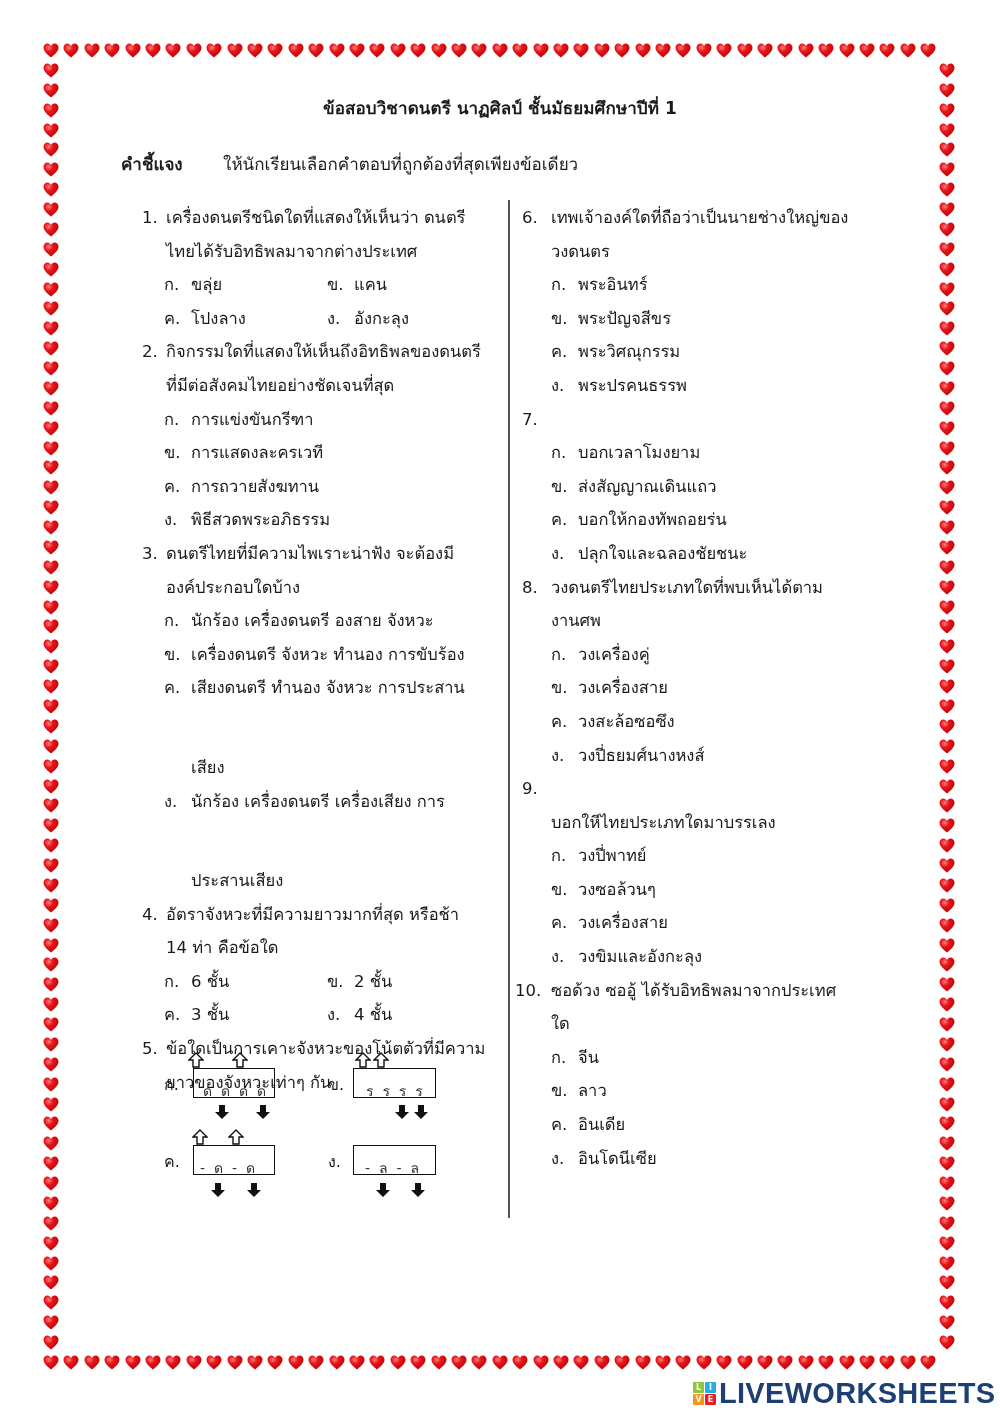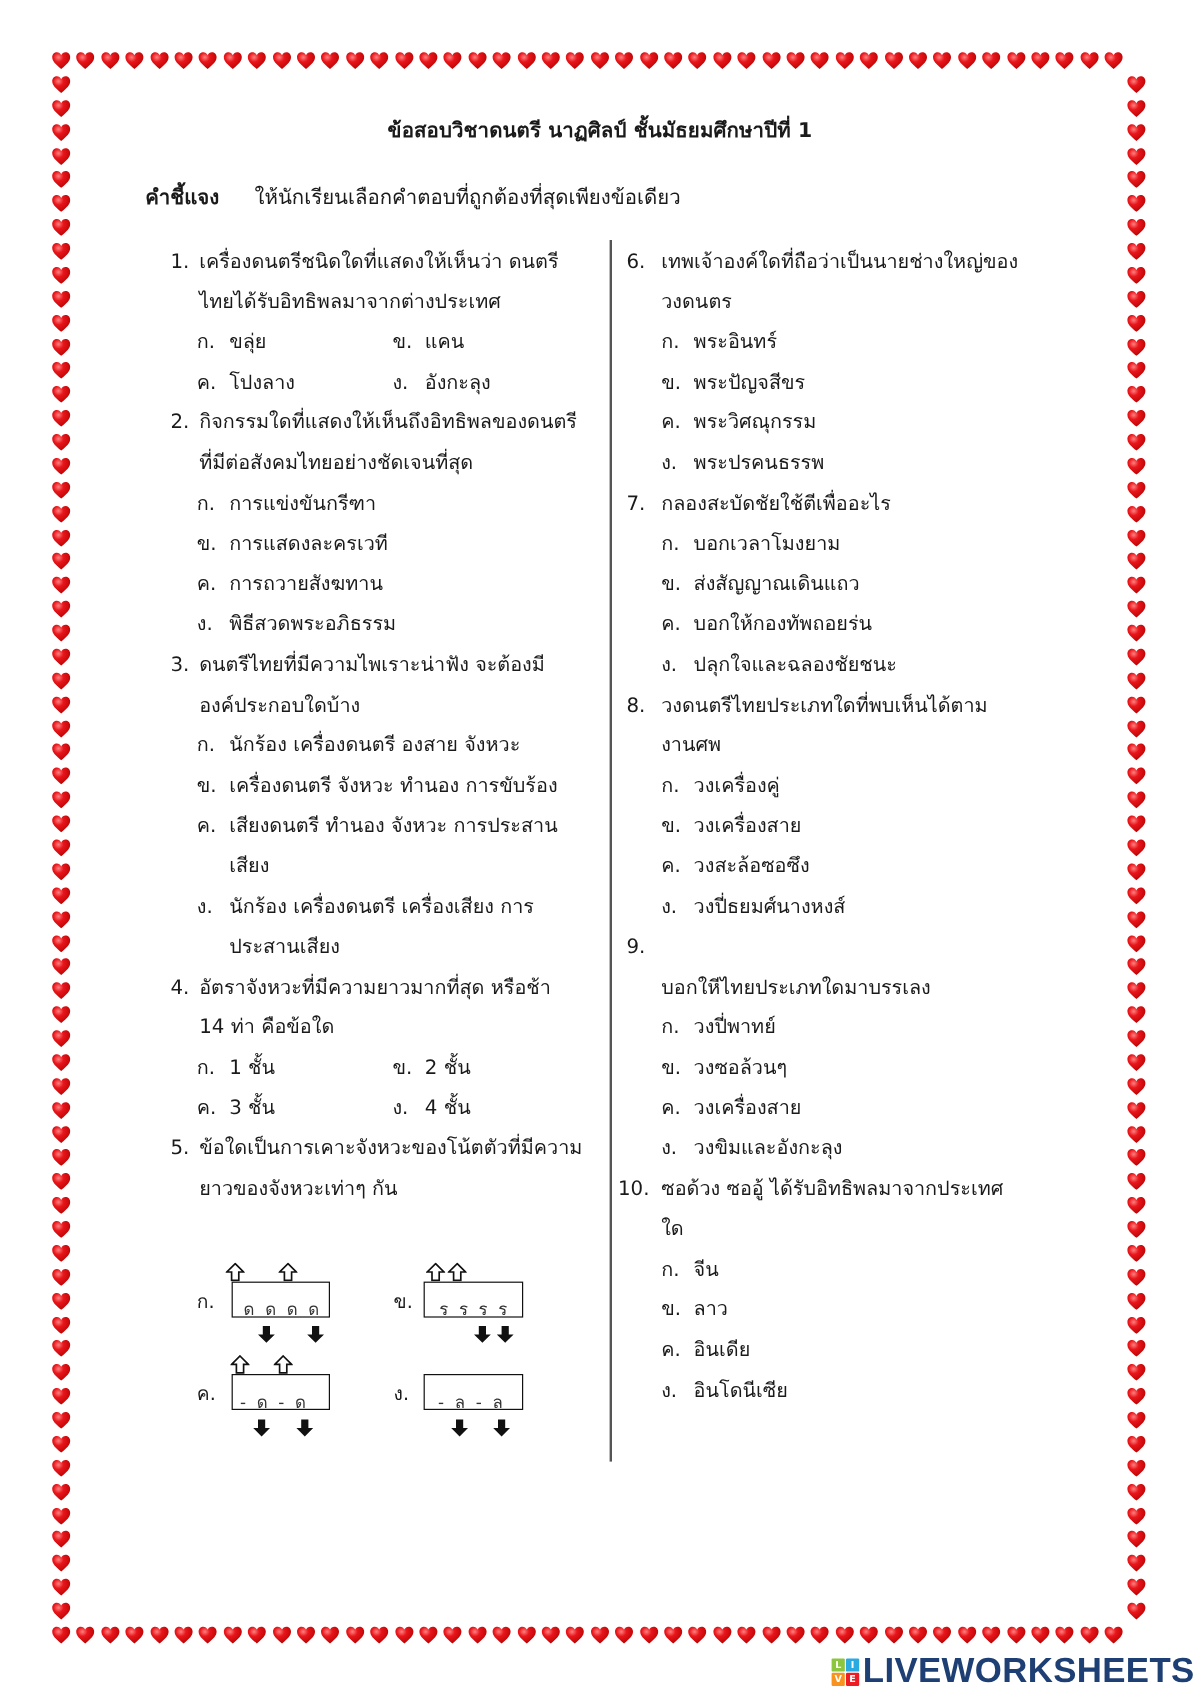--- a/index.html
+++ b/index.html
@@ -14,41 +14,41 @@
 
   .title {
     position: absolute; left: 0; width: 1000px; top: 94px;
     text-align: center; font-weight: bold; font-size: 17px; letter-spacing: 0.1px;
     padding-left: 0;
   }
   .title span { position: relative; left: 0; }
   .instructions {
     position: absolute; left: 121px; top: 150px; font-size: 17px;
   }
-  .instructions .label { font-weight: bold; margin-right: 24px; }
+  .instructions .label { font-weight: bold; margin-right: 35px; }
 
   .divider {
     position: absolute; left: 508px; top: 200px; width: 1.5px; height: 1018px; background: #555;
   }
 
   .col { position: absolute; font-size: 16.5px; line-height: 33.6px; }
   .col.left { left: 142px; top: 201px; width: 365px; }
   .col.right { left: 522px; top: 201px; width: 380px; }
 
   .q-line { display: flex; white-space: nowrap; }
   .q-num { display: inline-block; min-width: 24px; }
   .col.right .q-num { min-width: 29px; }
   .col.right .q-num.wide { min-width: 29px; margin-left: -7px; min-width: 36px; }
   .q-cont { padding-left: 24px; white-space: nowrap; }
   .col.right .q-cont { padding-left: 29px; }
 
   .opt { padding-left: 22px; white-space: nowrap; display: flex; }
   .col.right .opt { padding-left: 29px; }
   .opt-letter { display: inline-block; width: 27px; }
-  .opt-cont { padding-left: 49px; white-space: nowrap; }
+  .opt-cont { padding-left: 49px; white-space: nowrap; margin-top: 46px; }
   .opt-pair { display: flex; padding-left: 22px; }
   .opt-pair .cell { width: 163px; display: flex; }
 
   
   .rhythm { position: absolute; font-size: 15px; }
   .rhythm .lab { position: absolute; }
   .rhythm .box {
     position: absolute; border: 1.5px solid #111; height: 30px;
   }
   .rhythm .notes { position: absolute; font-size: 14px; letter-spacing: 0; color: #333; }
@@ -2779,21 +2779,21 @@
 
   <div>
     <div class="q-line">
         <span class="q-num">4.</span>
         <span>อัตราจังหวะที่มีความยาวมากที่สุด หรือช้า</span>
       </div>
     <div class="q-cont">14 ท่า คือข้อใด</div>
     <div class="opt-pair">
       <div class="cell">
           <span class="opt-letter">ก.</span>
-          <span>1 ชั้น</span>
+          <span>6 ชั้น</span>
         </div>
       <div class="cell">
           <span class="opt-letter">ข.</span>
           <span>2 ชั้น</span>
         </div>
     </div>
     <div class="opt-pair">
       <div class="cell">
           <span class="opt-letter">ค.</span>
           <span>3 ชั้น</span>
@@ -2929,21 +2929,20 @@
       </div>
     <div class="opt">
         <span class="opt-letter">ง.</span>
         <span>พระปรคนธรรพ</span>
       </div>
   </div>
 
   <div>
     <div class="q-line">
         <span class="q-num">7.</span>
-        <span>กลองสะบัดชัยใช้ตีเพื่ออะไร</span>
       </div>
     <div class="opt">
         <span class="opt-letter">ก.</span>
         <span>บอกเวลาโมงยาม</span>
       </div>
     <div class="opt">
         <span class="opt-letter">ข.</span>
         <span>ส่งสัญญาณเดินแถว</span>
       </div>
     <div class="opt">

